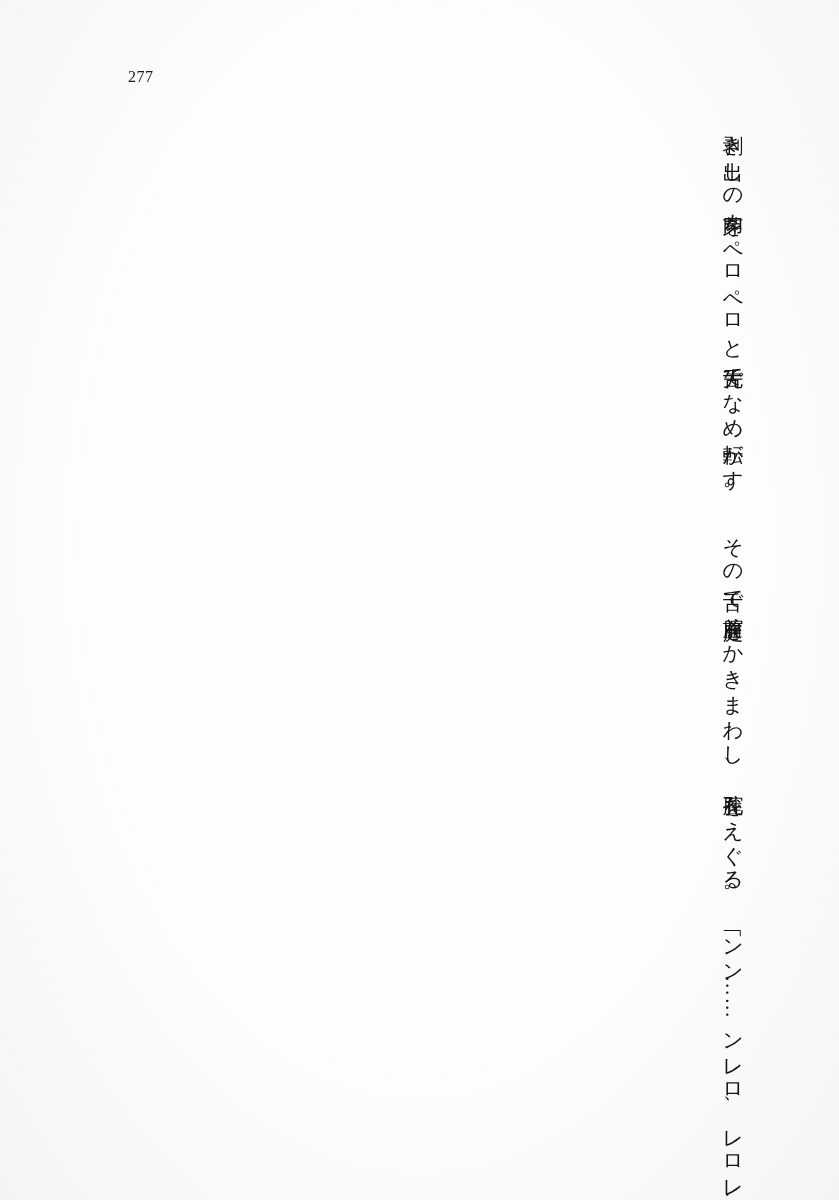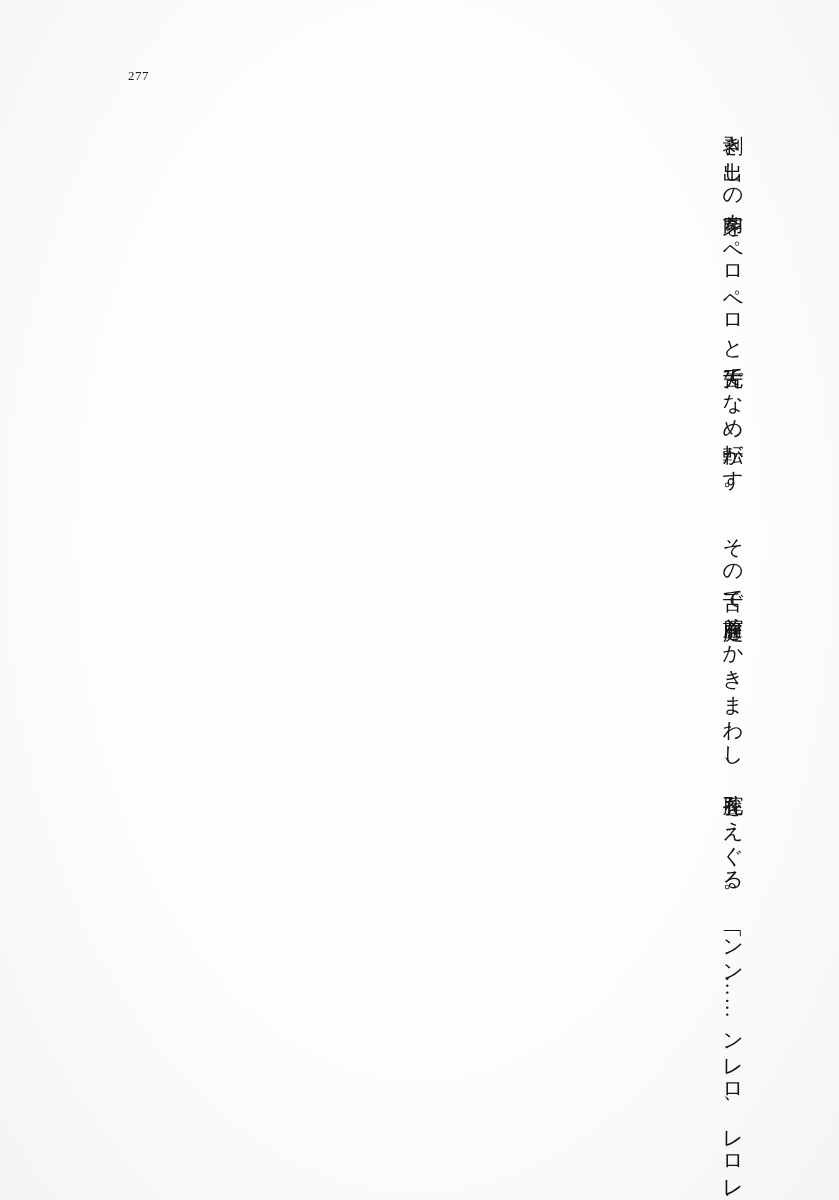--- a/index.html
+++ b/index.html
@@ -28,21 +28,21 @@
     inset: 0;
     background:
       radial-gradient(ellipse at 50% 45%, rgba(255,255,255,0) 55%, rgba(0,0,0,0.035) 100%);
     pointer-events: none;
   }
 
   .page-number {
     position: absolute;
     top: 68px;
     left: 128px;
-    font-size: 13px;
+    font-size: 16px;
     color: #1b1b1b;
     letter-spacing: 0.5px;
     font-family: "Liberation Serif", "DejaVu Serif", serif;
   }
 
   
   .text-block {
     position: absolute;
     top: 120px;
     right: 96px;

